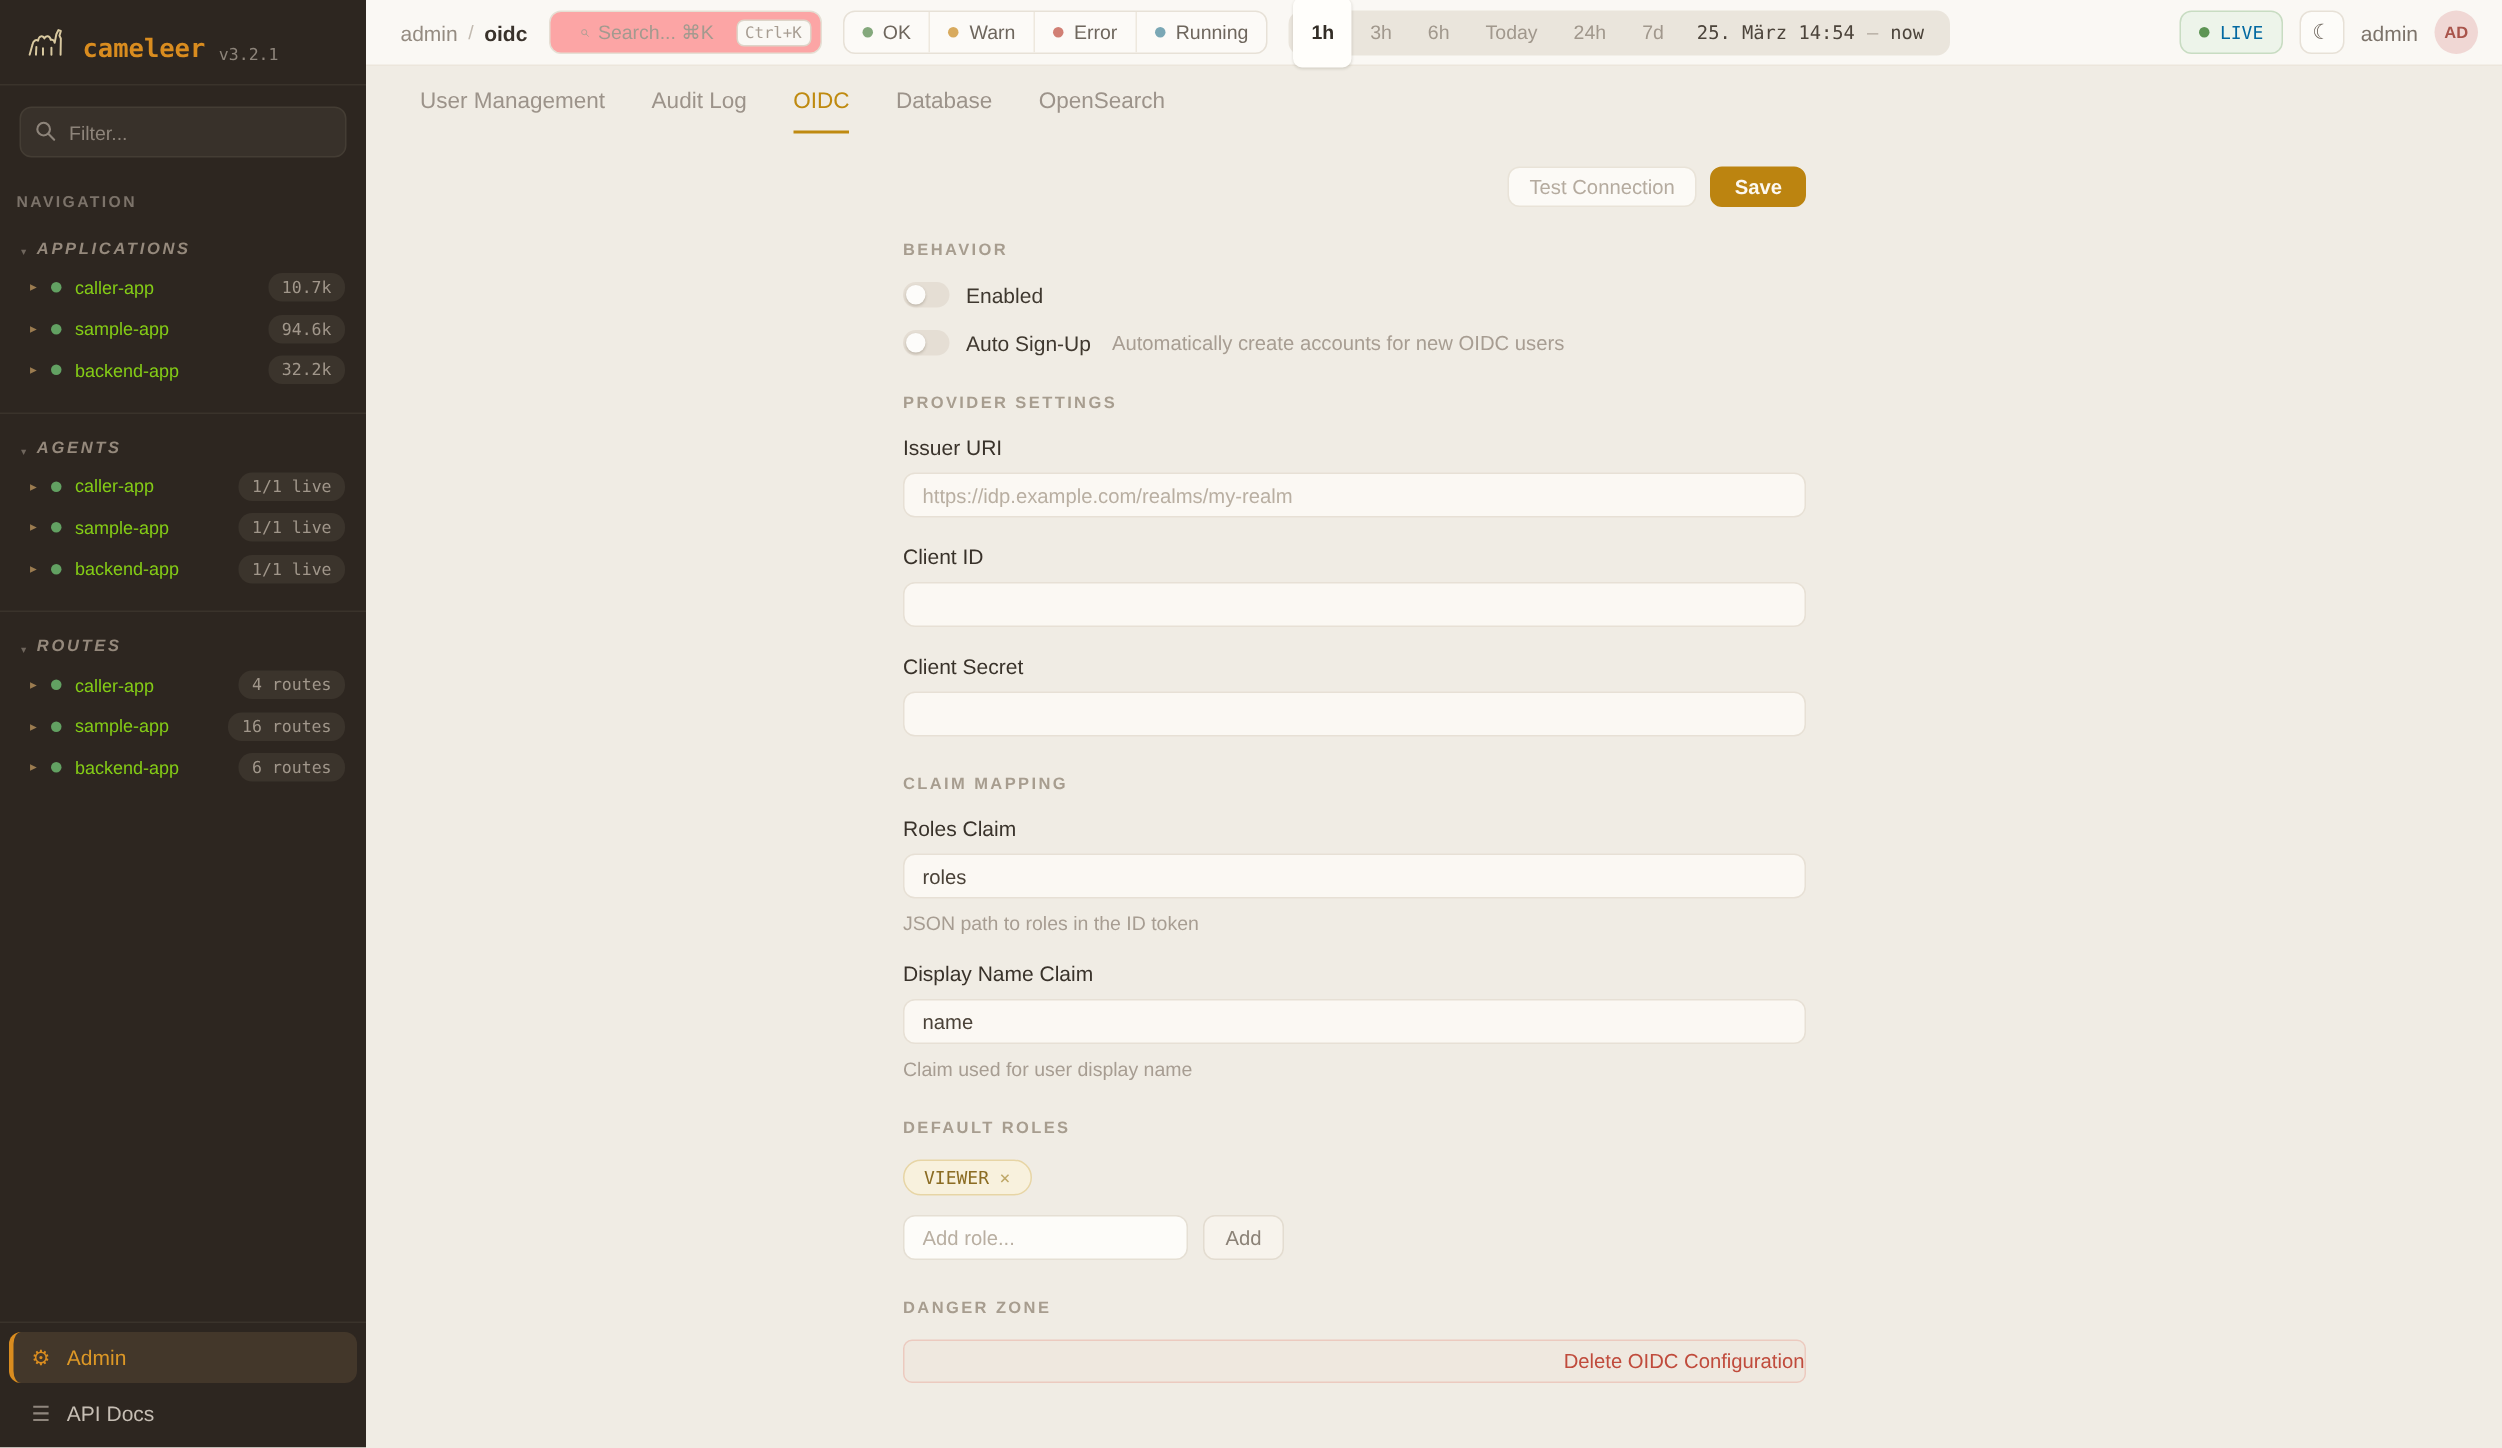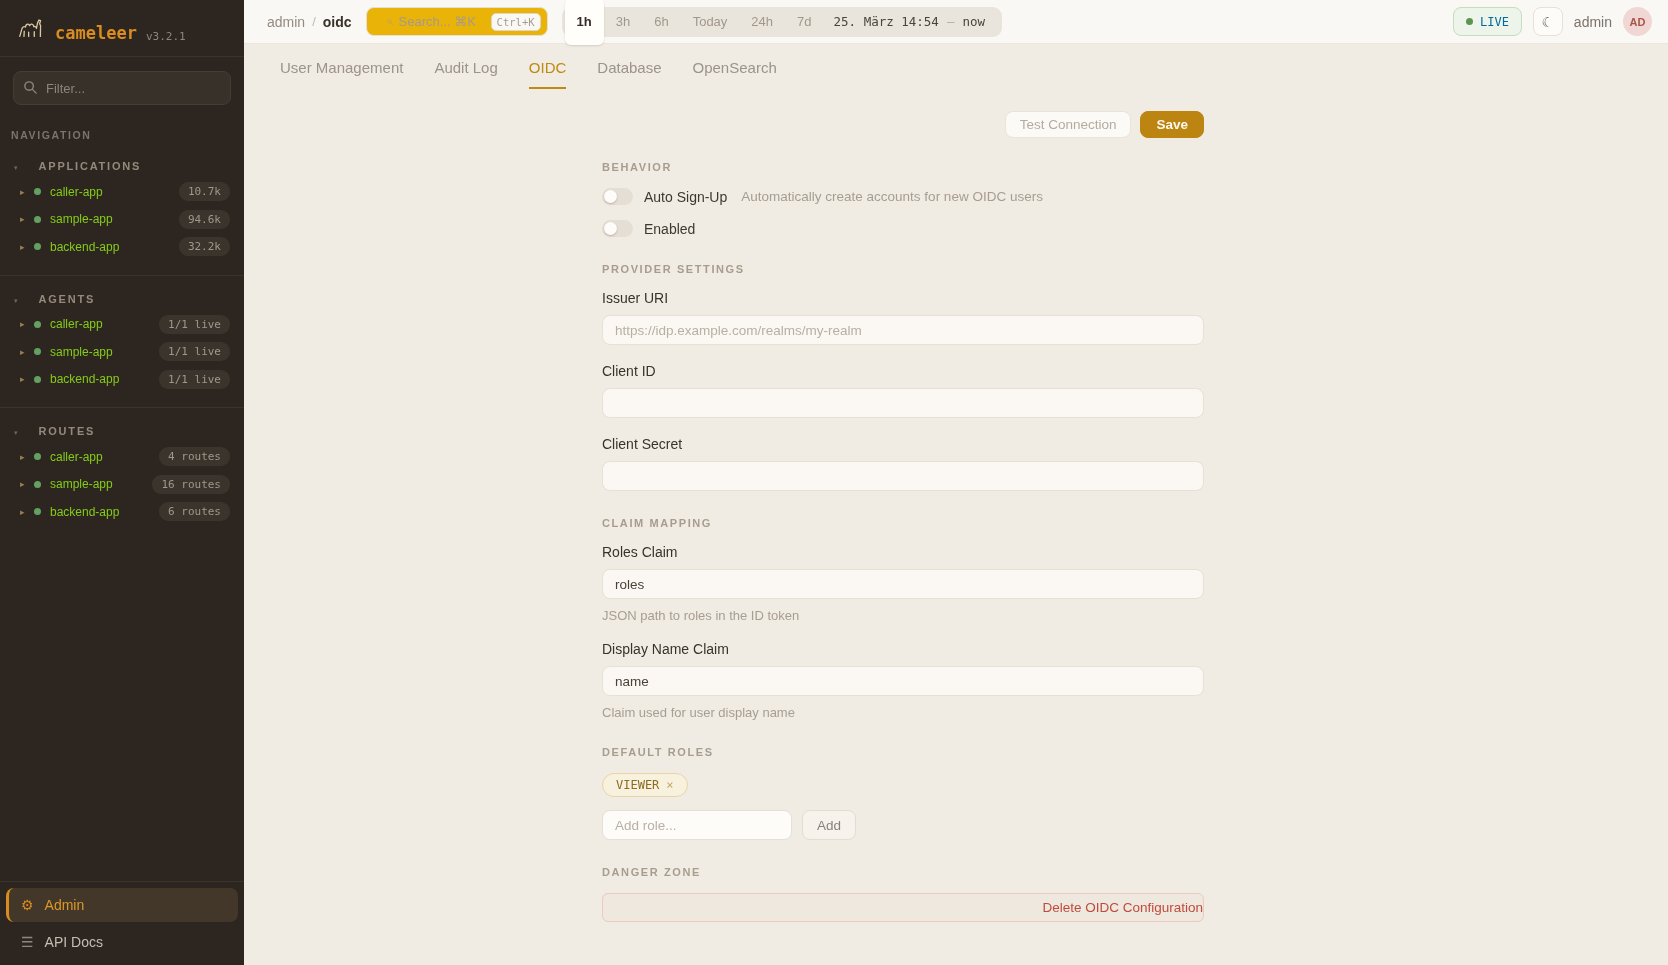--- a/index.html
+++ b/index.html
@@ -11,21 +11,21 @@
   .sidebar { position:absolute; left:0; top:0; width:244px; height:965px; background:#2d2620; color:#e8e1d8; display:flex; flex-direction:column; }
   .logo-row { display:flex; align-items:flex-end; gap:9px; padding:13px 16px; border-bottom:1px solid #3a332b; }
   .logo-row svg { flex:0 0 auto; }
   .brand { font-family:"DejaVu Sans Mono","Liberation Mono",monospace; font-weight:bold; font-size:17px; color:#d98c1f; }
   .version { font-family:"DejaVu Sans Mono","Liberation Mono",monospace; font-size:11px; color:#8d847a; }
   .filter-wrap { margin:14px 13px 4px; position:relative; }
   .filter-input { width:100%; height:34px; background:#38312a; border:1px solid #443d34; border-radius:8px; color:#cfc7bd; padding:0 10px 0 32px; font-size:13px; outline:none; }
   .filter-input::placeholder { color:#8d847a; }
   .filter-wrap .mag { position:absolute; left:10px; top:9px; }
   .nav-label { font-size:10.5px; letter-spacing:1.6px; color:#7c736a; padding:20px 11px 6px; font-weight:bold; }
-  .sec-title-row { display:flex; align-items:flex-end; gap:21px; padding:13px 14px 6px; }
+  .sec-title-row { display:flex; align-items:flex-end; gap:7px; padding:13px 14px 6px;font-style:italic; }
   .sec-caret { font-size:7px; color:#6f665d; }
   .sec-title { font-size:11px; letter-spacing:1.8px; color:#95897c; font-weight:bold; }
   .side-item { display:flex; align-items:center; height:27.5px; padding:0 14px 0 20px; cursor:pointer; }
   .side-item .arrow { font-size:9px; color:#9c7c50; width:14px; }
   .dot { width:7px; height:7px; border-radius:50%; display:inline-block; }
   .dot-green { background:#62a162; }
   .side-item .iname { margin-left:9px; font-size:12px; color:#84cc16; }
   .side-badge { margin-left:auto; background:#3b342c; border-radius:9px; padding:3px 9px; font-size:11px; color:#a1978b; font-family:"DejaVu Sans Mono","Liberation Mono",monospace; }
   .side-spacer { flex:1; }
   .side-footer { border-top:1px solid #3a332b; padding:6px; }
@@ -35,21 +35,21 @@
   .docs-item { display:flex; align-items:center; gap:11px; height:34px; padding:0 15px; margin-top:3px; cursor:pointer; }
   .docs-item .burger { color:#8f867d; font-size:14px; }
   .docs-item .lbl { color:#c6beb4; font-size:14px; }
 
   
   .topbar { position:absolute; left:244px; top:0; width:1424px; height:44px; background:#faf8f4; border-bottom:1px solid #ece6dc; display:flex; align-items:center; padding:0 16px 0 23px; gap:14px; }
   .crumb { display:flex; align-items:center; gap:7px; white-space:nowrap; }
   .crumb .parent { color:#948b81; font-size:14px; }
   .crumb .sep { color:#c2bab0; font-size:13px; }
   .crumb .current { color:#39322b; font-weight:bold; font-size:14px; }
-  .searchbox { display:flex; align-items:center; width:182px; height:29px; border:1px solid #e5dfd4; background:#eab308; border-radius:8px; padding:0 6px 0 20px; gap:6px; }
+  .searchbox { display:flex; align-items:center; width:182px; height:29px; border:1px solid #e5dfd4; background:#fca5a5; border-radius:8px; padding:0 6px 0 20px; gap:6px; }
   .searchbox input { border:none; background:transparent; outline:none; width:86px; font-size:13px; color:#4a4238; }
   .searchbox input::placeholder { color:#a39a8f; }
   .kbd { font-family:"DejaVu Sans Mono","Liberation Mono",monospace; font-size:10.5px; color:#a79d92; border:1px solid #ddd5c9; border-radius:5px; padding:2px 5px; background:#faf8f4; }
   .statusgroup { display:flex; border:1px solid #e7e1d7; border-radius:8px; background:#fcfaf7; overflow:hidden; height:29px; }
   .statchip { display:flex; align-items:center; gap:7px; padding:0 12px; font-size:13px; color:#6e665d; border-right:1px solid #eee8de; cursor:pointer; }
   .statchip:last-child { border-right:none; }
   .timegroup { display:flex; align-items:center; background:#eae5dc; border-radius:9px; padding:3px; height:30px; }
   .trange { padding:16px 12px; font-size:13px; color:#a1988d; border-radius:6px; cursor:pointer; }
   .trange.active { background:#fffefb; color:#332d26; font-weight:bold; box-shadow:0 1px 2px rgba(80,70,50,.18); }
   .timetext { display:flex; align-items:center; gap:8px; padding:0 14px 0 10px; font-family:"DejaVu Sans Mono","Liberation Mono",monospace; font-size:12.5px; color:#4c443b; }
@@ -206,20 +206,38 @@
 
     <div class="searchbox">
       <svg width="14" height="14" viewBox="0 0 16 16">
         <circle cx="6.5" cy="6.5" r="4.5" fill="none" stroke="#a79d92" stroke-width="1.5"></circle>
         <line x1="10" y1="10" x2="14" y2="14" stroke="#a79d92" stroke-width="1.5" stroke-linecap="round"></line>
       </svg>
       <input placeholder="Search... ⌘K" style="">
       <span class="kbd">Ctrl+K</span>
     </div>
 
+    <div class="statusgroup">
+      <div class="statchip">
+        <span class="dot" style="background:#84a87c"></span>
+        <span>OK</span>
+      </div>
+      <div class="statchip">
+        <span class="dot" style="background:#d8aa5e"></span>
+        <span>Warn</span>
+      </div>
+      <div class="statchip">
+        <span class="dot" style="background:#d17f74"></span>
+        <span>Error</span>
+      </div>
+      <div class="statchip">
+        <span class="dot" style="background:#7aa7b5"></span>
+        <span>Running</span>
+      </div>
+    </div>
 
     <div class="timegroup">
       <span class="trange active">1h</span>
       <span class="trange">3h</span>
       <span class="trange">6h</span>
       <span class="trange">Today</span>
       <span class="trange">24h</span>
       <span class="trange">7d</span>
       <span class="timetext">
         <span>25. März 14:54</span>
@@ -255,28 +273,28 @@
         <button class="btn-test">Test Connection</button>
         <button class="btn-save">Save</button>
       </div>
 
       
       <div class="sec-label">BEHAVIOR</div>
       <div class="toggle-row">
         <span class="toggle">
             <span class="knob"></span>
           </span>
-        <span class="tlabel">Auto Sign-Up</span>
-        <span class="thint">Automatically create accounts for new OIDC users</span>
+        <span class="tlabel">Enabled</span>
       </div>
       <div class="toggle-row">
         <span class="toggle">
             <span class="knob"></span>
           </span>
-        <span class="tlabel">Enabled</span>
+        <span class="tlabel">Auto Sign-Up</span>
+        <span class="thint">Automatically create accounts for new OIDC users</span>
       </div>
 
       
       <div class="sec-label gap-lg">PROVIDER SETTINGS</div>
       <div class="fld-label">Issuer URI</div>
       <input class="txt-input" placeholder="https://idp.example.com/realms/my-realm" style="">
       <div class="fld-label fld-gap">Client ID</div>
       <input class="txt-input" style="">
       <div class="fld-label fld-gap">Client Secret</div>
       <input class="txt-input" style="">

